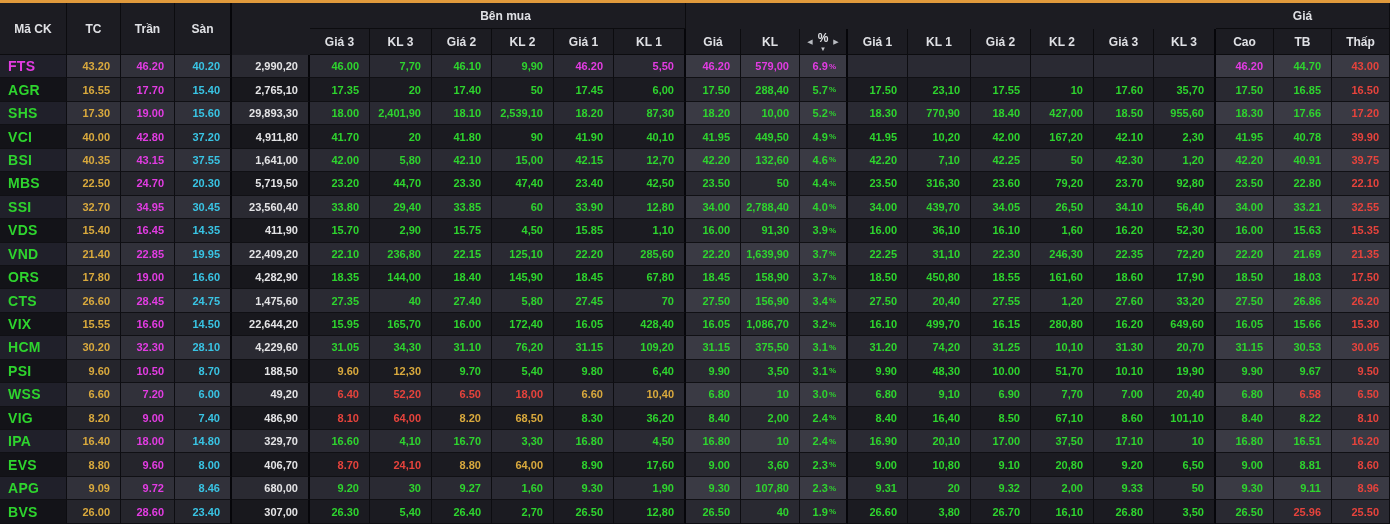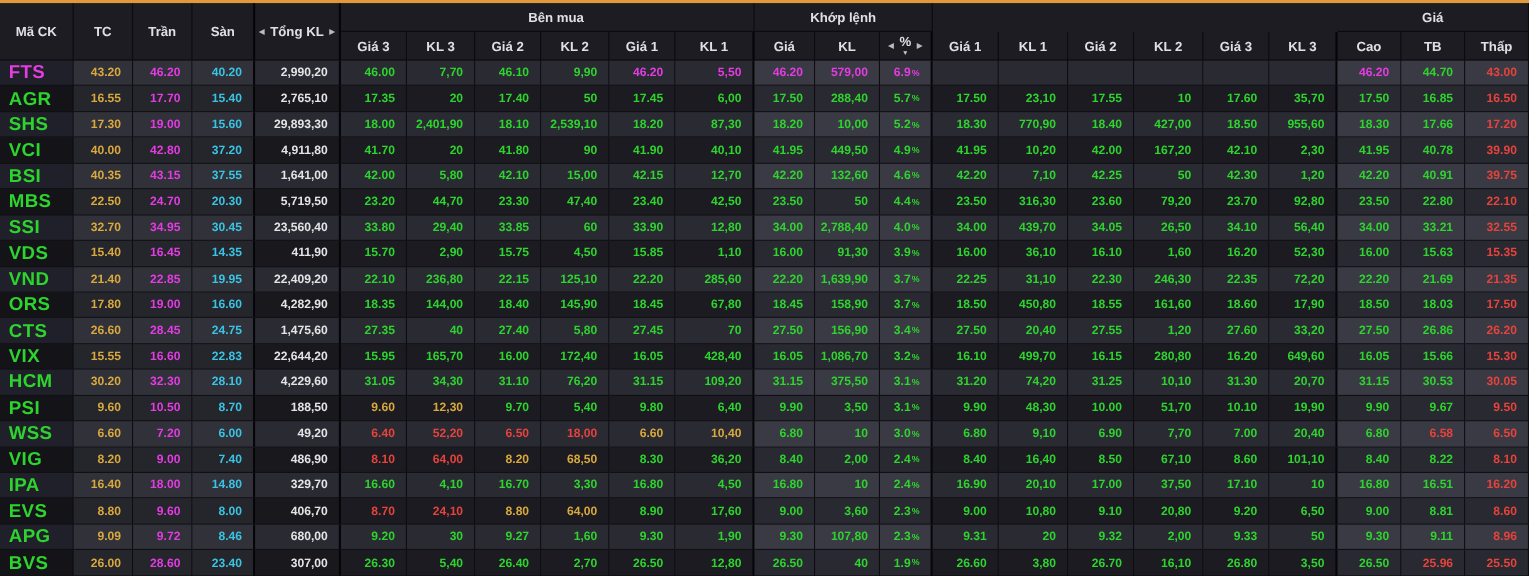--- a/index.html
+++ b/index.html
@@ -31,21 +31,21 @@
   .rows { height: 469px; }
   .row { height: 23.45px; }
   .cell {
     display: flex; align-items: center; justify-content: flex-end;
     padding-right: 10px;
     font-size: 11px; font-weight: bold;
     border-right: 1px solid #0d0d11; border-bottom: 1px solid #101014;
     overflow: hidden; white-space: nowrap;
     cursor: pointer;
   }
-  .cell.tkc { justify-content: flex-start; padding-left: 8px; padding-right: 2px; font-size: 17px; letter-spacing: .3px; }
+  .cell.tkc { justify-content: flex-start; padding-left: 8px; padding-right: 2px; font-size: 14px; letter-spacing: .3px; }
 
   
   .odd  .base  { background: #31313a; }
   .odd  .dim   { background: #2a2a33; }
   .odd  .tot   { background: #2a2a32; }
   .odd  .match { background: #3a3a44; }
   .odd  .tk    { background: #20202a; }
   
   .even .base  { background: #25252c; }
   .even .dim   { background: #1b1b21; }
@@ -69,28 +69,22 @@
 </head>
 <body>
 
 <div class="board">
 
   <div class="grid hdr">
     <div class="hcell span2">Mã CK</div>
     <div class="hcell span2">TC</div>
     <div class="hcell span2">Trần</div>
     <div class="hcell span2 ge">Sàn</div>
-    <div class="hcell span2 ge">
-      <span class="arrow">◀</span>
-      <span>Tổng KL</span>
-      <span class="arrow">▶</span>
-    </div>
 
     <div class="hcell grp" style="grid-column: 6 / 12; padding-left: 16px;">Bên mua</div>
-    <div class="hcell grp" style="grid-column: 12 / 15;">Khớp lệnh</div>
     <div class="hcell grp" style="grid-column: 21 / 24;">Giá</div>
 
     <div class="hcell" style="grid-column: 6;">Giá 3</div>
     <div class="hcell" style="grid-column: 7;">KL 3</div>
     <div class="hcell" style="grid-column: 8;">Giá 2</div>
     <div class="hcell" style="grid-column: 9;">KL 2</div>
     <div class="hcell" style="grid-column: 10;">Giá 1</div>
     <div class="hcell ge" style="grid-column: 11;">KL 1</div>
 
     <div class="hcell" style="grid-column: 12;">Giá</div>
@@ -422,21 +416,21 @@
         <div class="cell dim u">27.60</div>
         <div class="cell dim u ge">33,20</div>
         <div class="cell match u">27.50</div>
         <div class="cell match u">26.86</div>
         <div class="cell match d">26.20</div>
       </div>
       <div class="grid row even">
         <div class="cell tk u tkc">VIX</div>
         <div class="cell base y">15.55</div>
         <div class="cell base c">16.60</div>
-        <div class="cell base f ge">22.83</div>
+        <div class="cell base f ge">14.50</div>
         <div class="cell tot w ge">22,644,20</div>
         <div class="cell dim u">15.95</div>
         <div class="cell dim u">165,70</div>
         <div class="cell dim u">16.00</div>
         <div class="cell dim u">172,40</div>
         <div class="cell dim u">16.05</div>
         <div class="cell dim u ge">428,40</div>
         <div class="cell match u">16.05</div>
         <div class="cell match u">1,086,70</div>
         <div class="cell match u ge">

